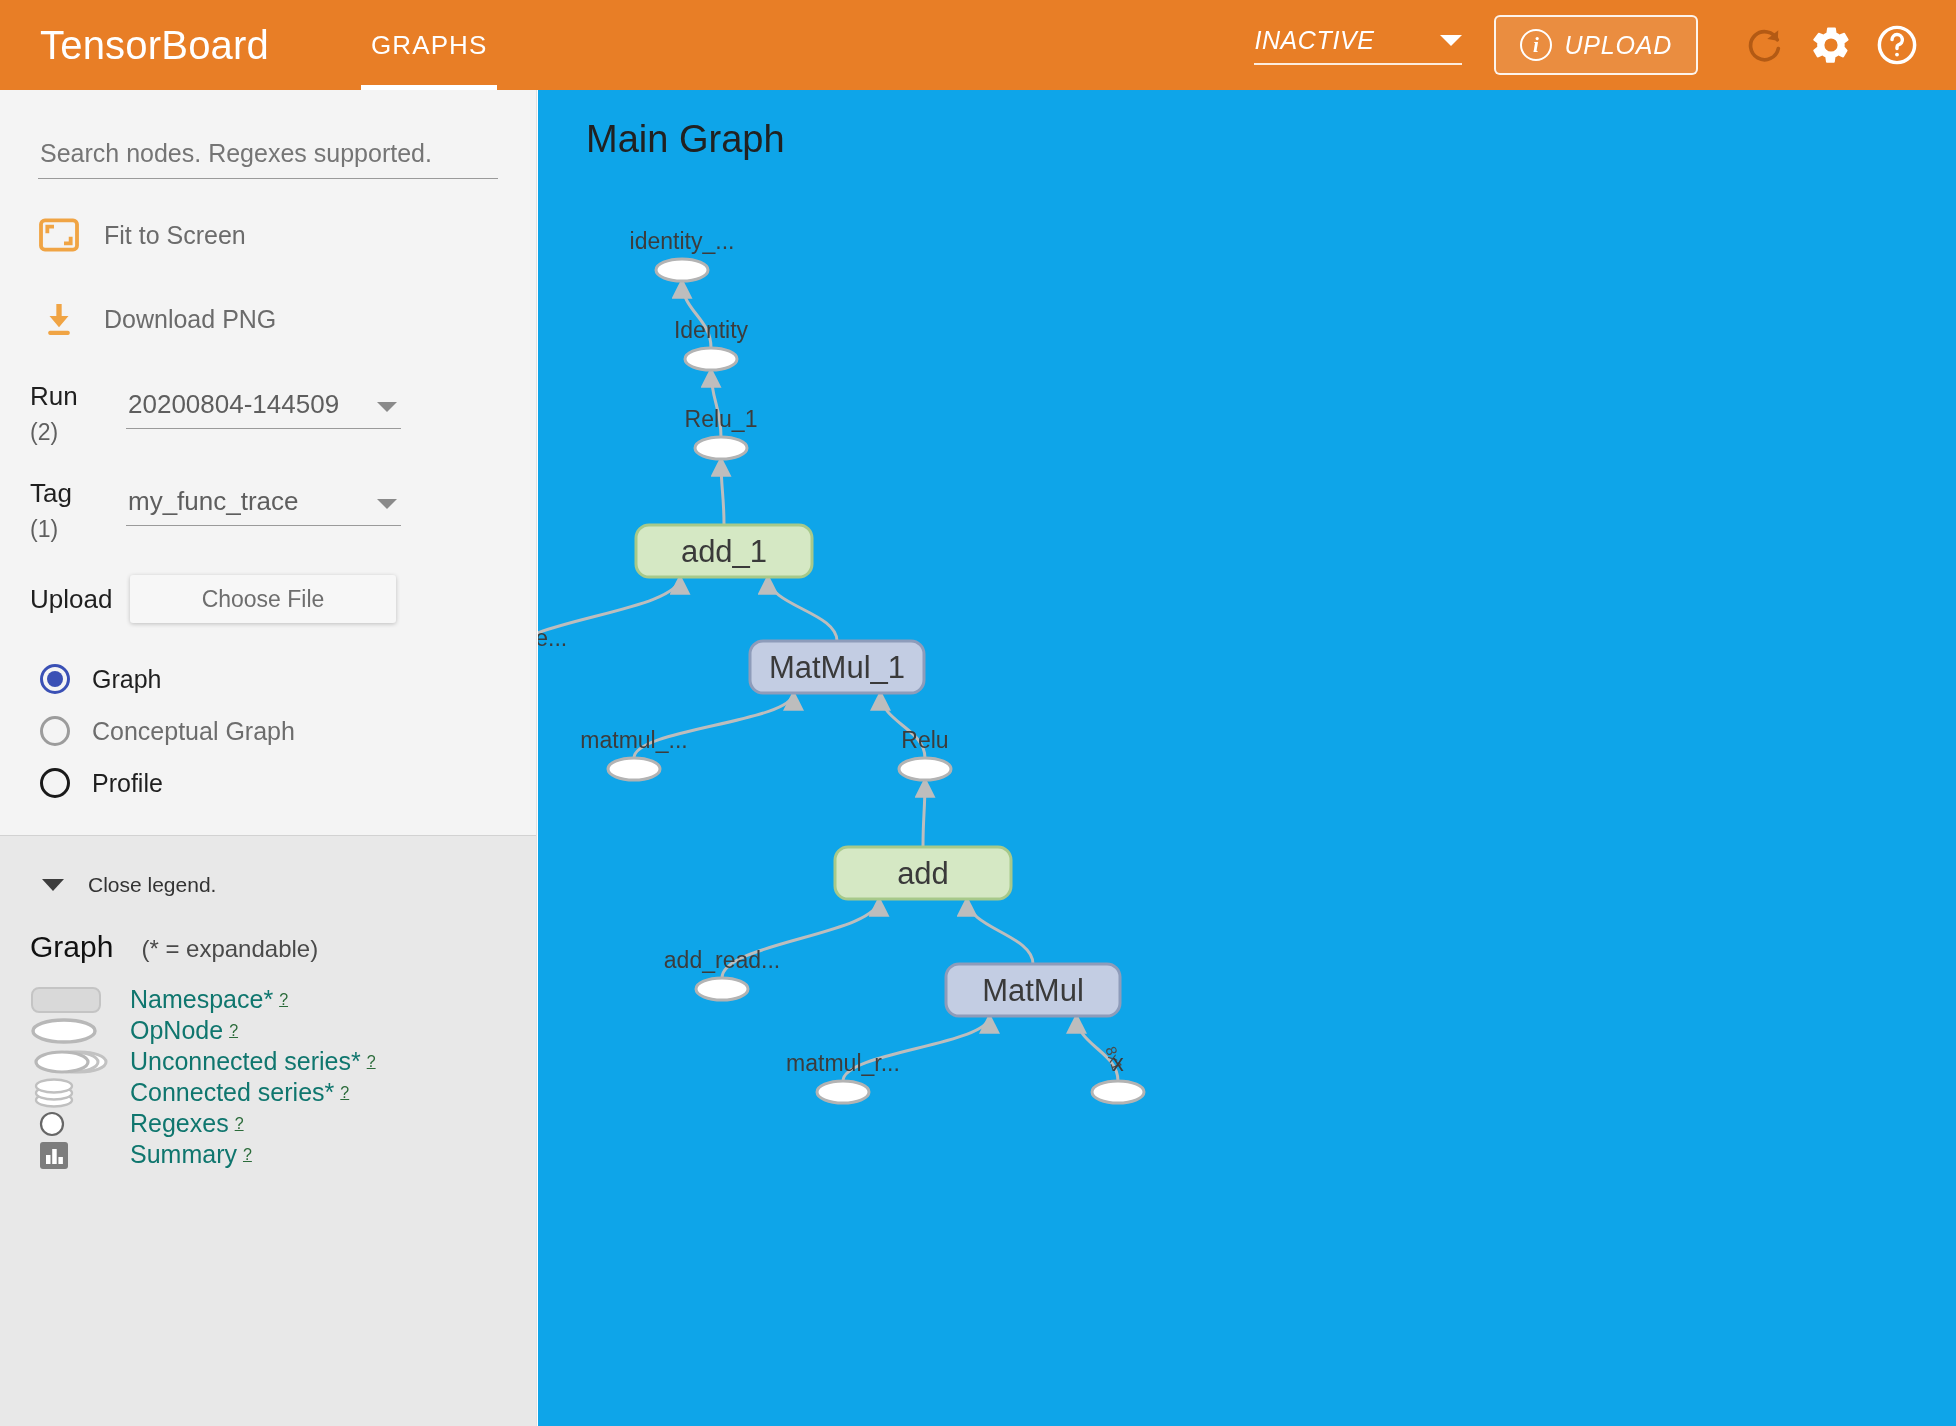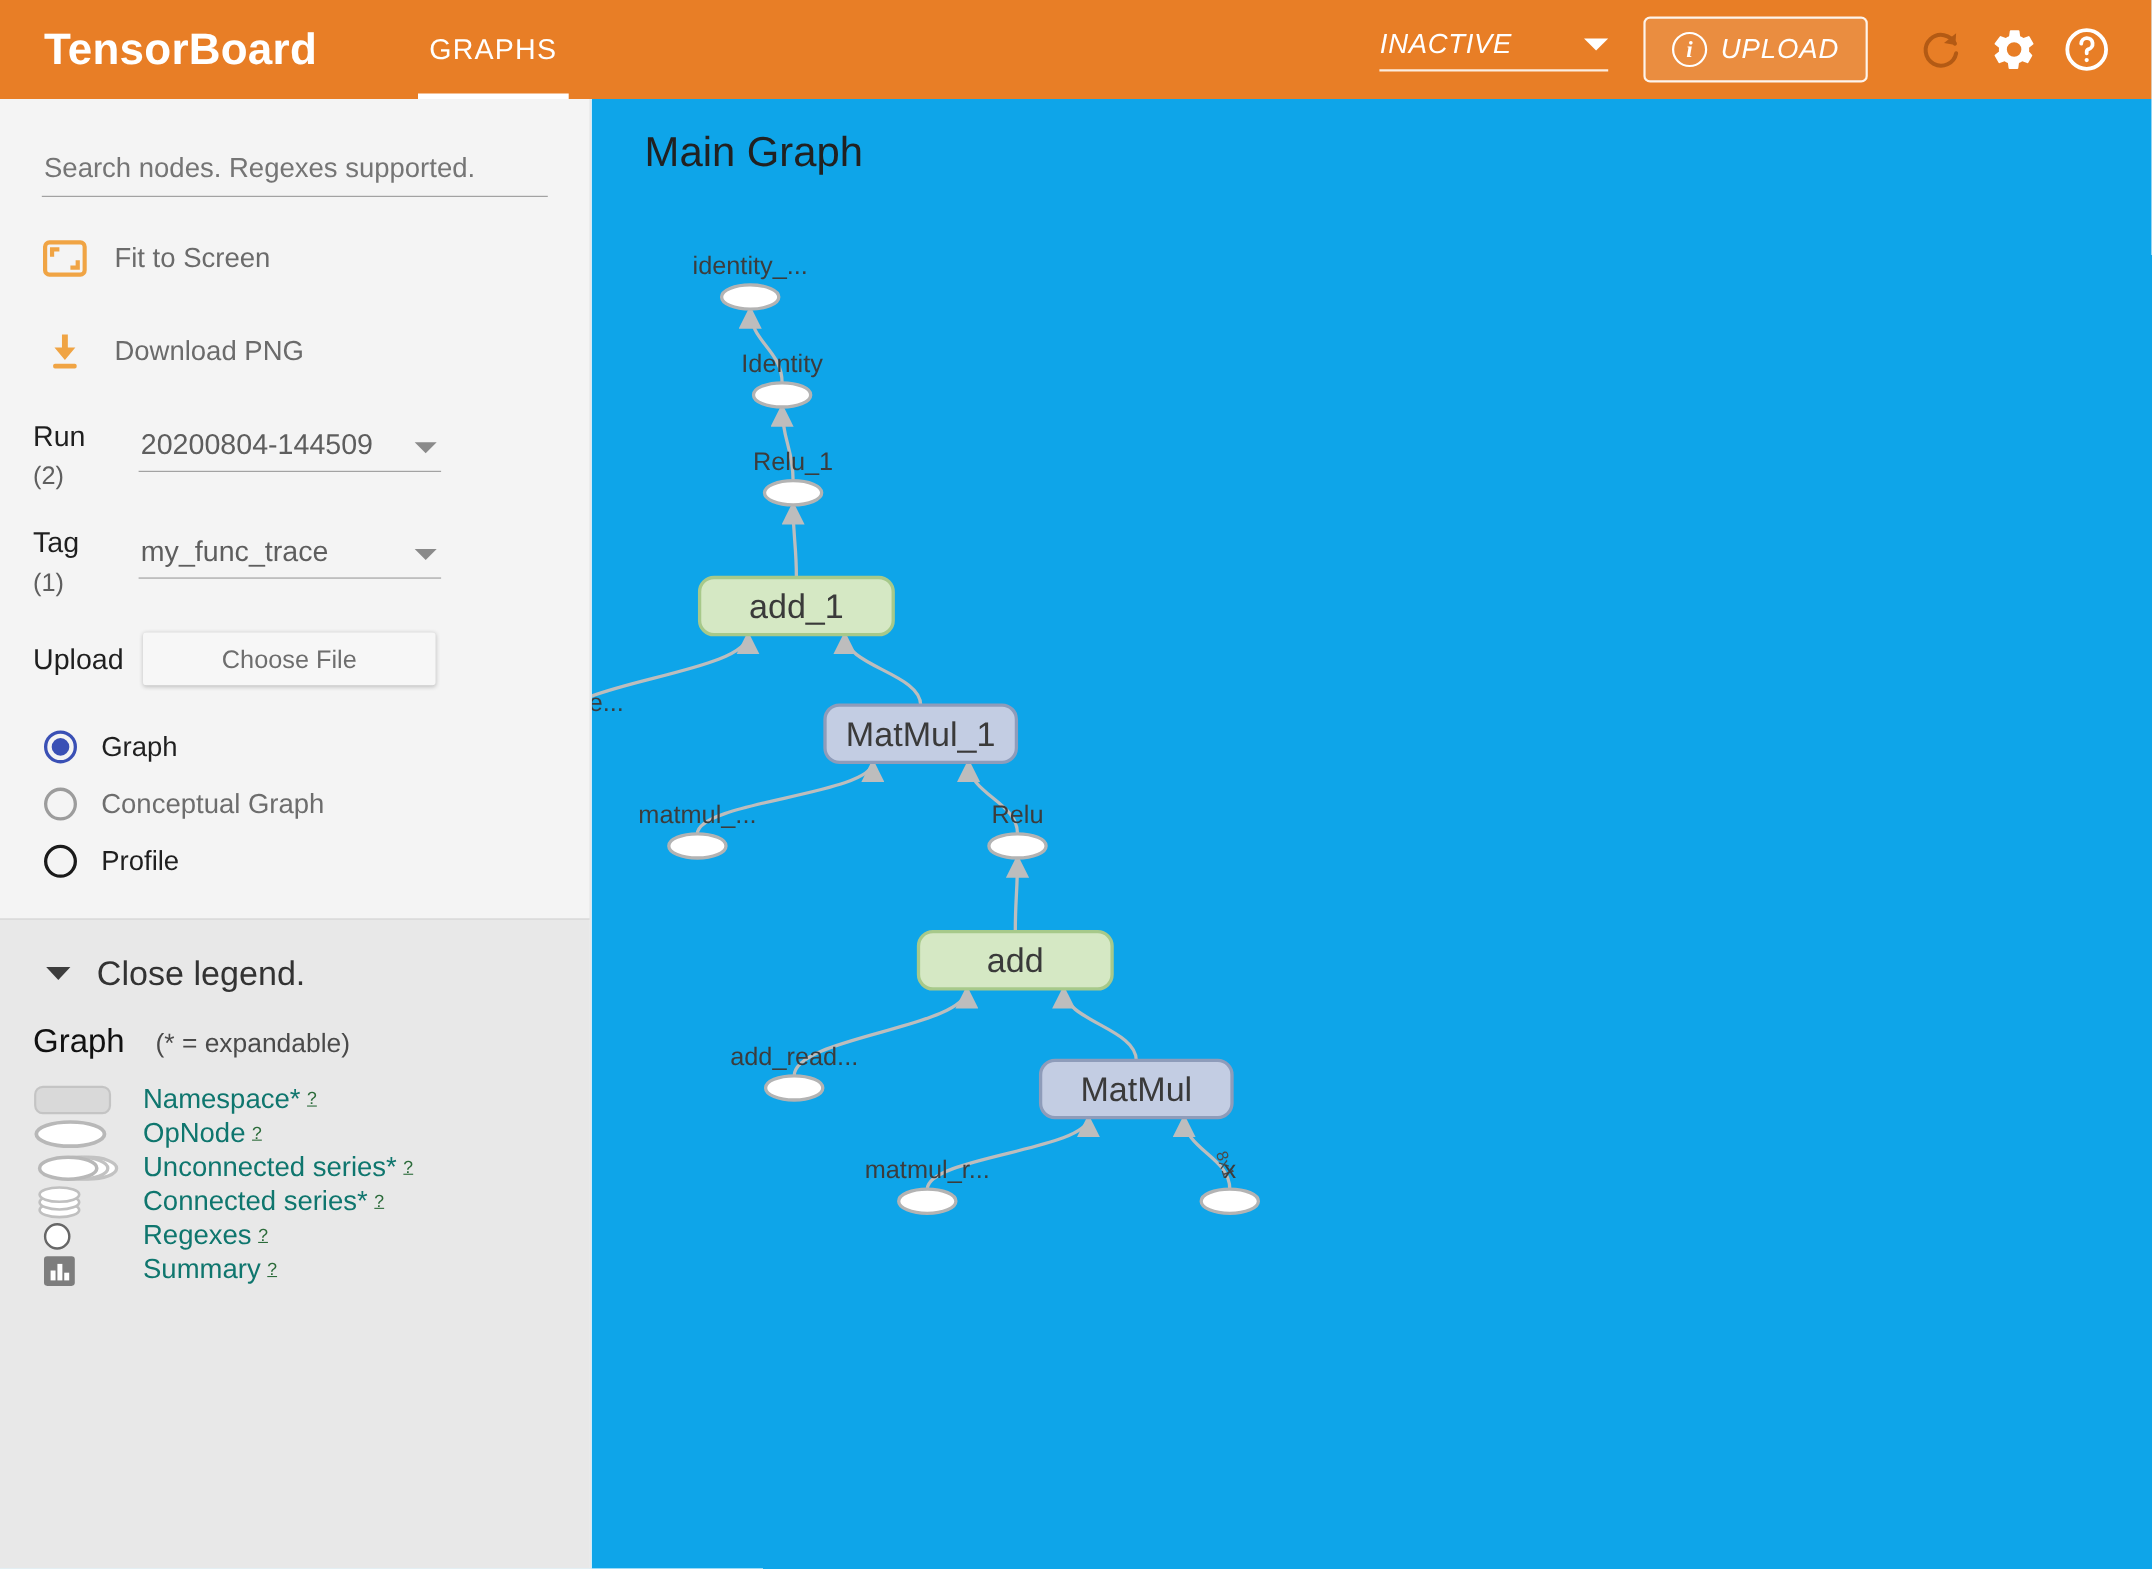--- a/index.html
+++ b/index.html
@@ -14,21 +14,21 @@
 
   
   .header {
     position: absolute; top: 0; left: 0;
     width: 1956px; height: 90px;
     background: #e87e26;
     display: flex; align-items: center;
     z-index: 10;
   }
   .brand {
-    color: #ffffff; font-size: 40px; font-weight: 700;
+    color: #ffffff; font-size: 40px; font-weight: 400;
     margin-left: 40px; letter-spacing: .2px;
   }
   .tab {
     position: relative;
     margin-left: 92px;
     color: #ffffff; font-size: 26px; font-weight: 500;
     letter-spacing: 1.1px;
     height: 90px; display: flex; align-items: center;
     padding: 0 10px;
   }
@@ -184,21 +184,21 @@
     border-top: 1px solid #d2d2d2;
     padding: 28px 0 0 0;
   }
   .legend-close { display: flex; align-items: center; margin-left: 42px; height: 42px; }
   .chev-down {
     width: 0; height: 0;
     border-left: 11px solid transparent;
     border-right: 11px solid transparent;
     border-top: 12px solid #3d3d3d;
   }
-  .legend-close-label { font-size: 31px; color: #333; margin-left: 24px; }
+  .legend-close-label { font-size: 21px; color: #333; margin-left: 24px; }
 
   .legend-head { display: flex; align-items: baseline; margin: 24px 0 0 30px; }
   .legend-title { font-size: 30px; color: #111; }
   .legend-note { font-size: 24px; color: #4a4a4a; margin-left: 28px; }
 
   .legend-item { display: flex; align-items: center; height: 31px; margin-left: 30px; }
   .legend-icon { width: 88px; flex: none; display: flex; align-items: center; }
   .legend-text { font-size: 25px; color: #0f766e; margin-left: 12px; }
   .legend-q { color: #2b6b3a; text-decoration: underline; margin-left: 6px; }
 

